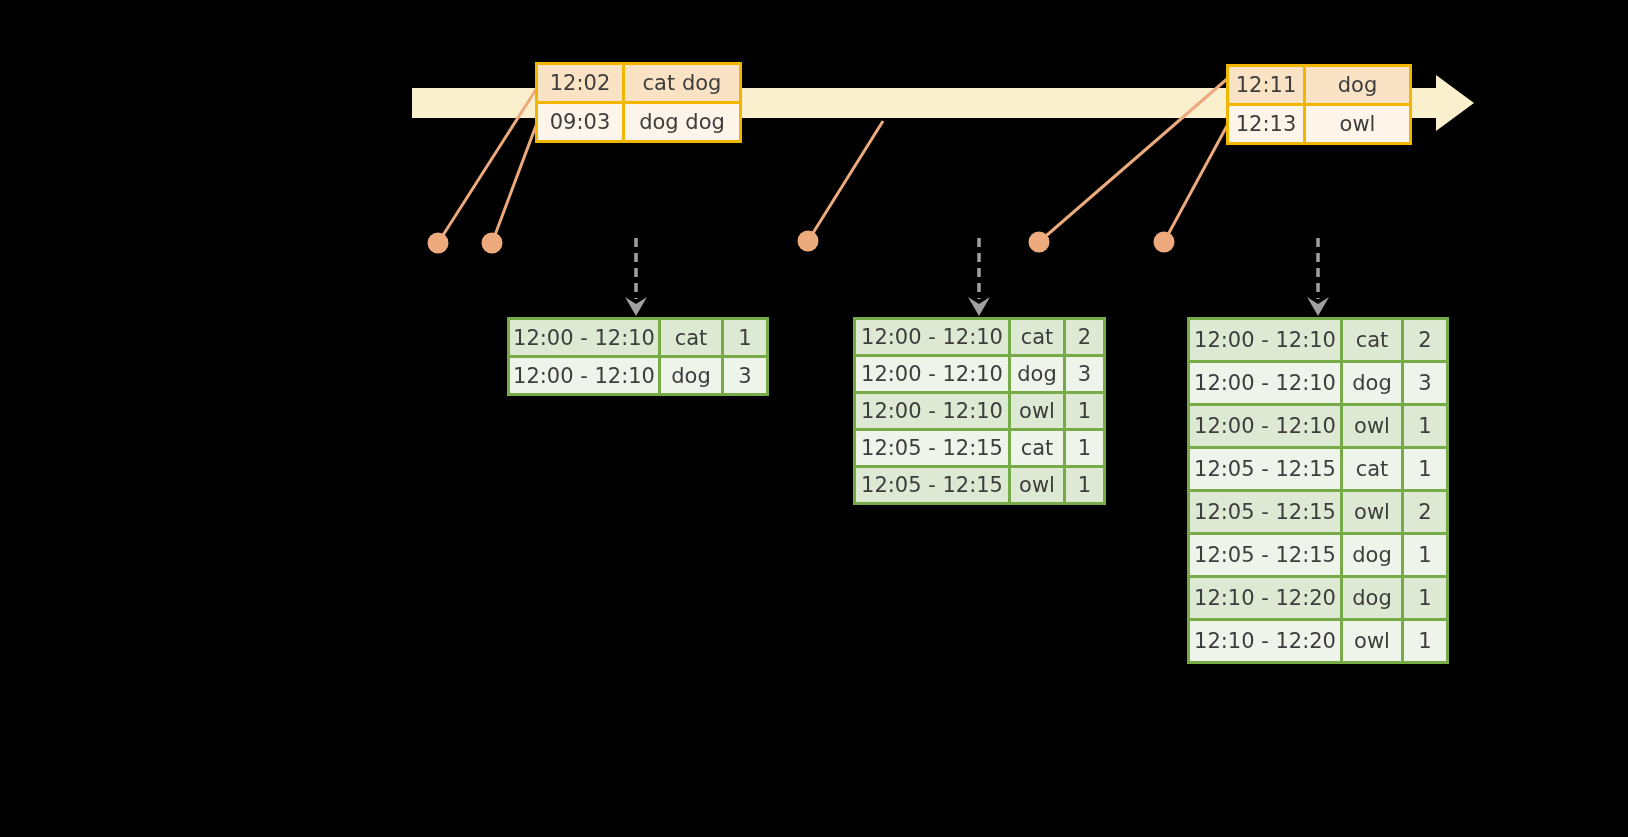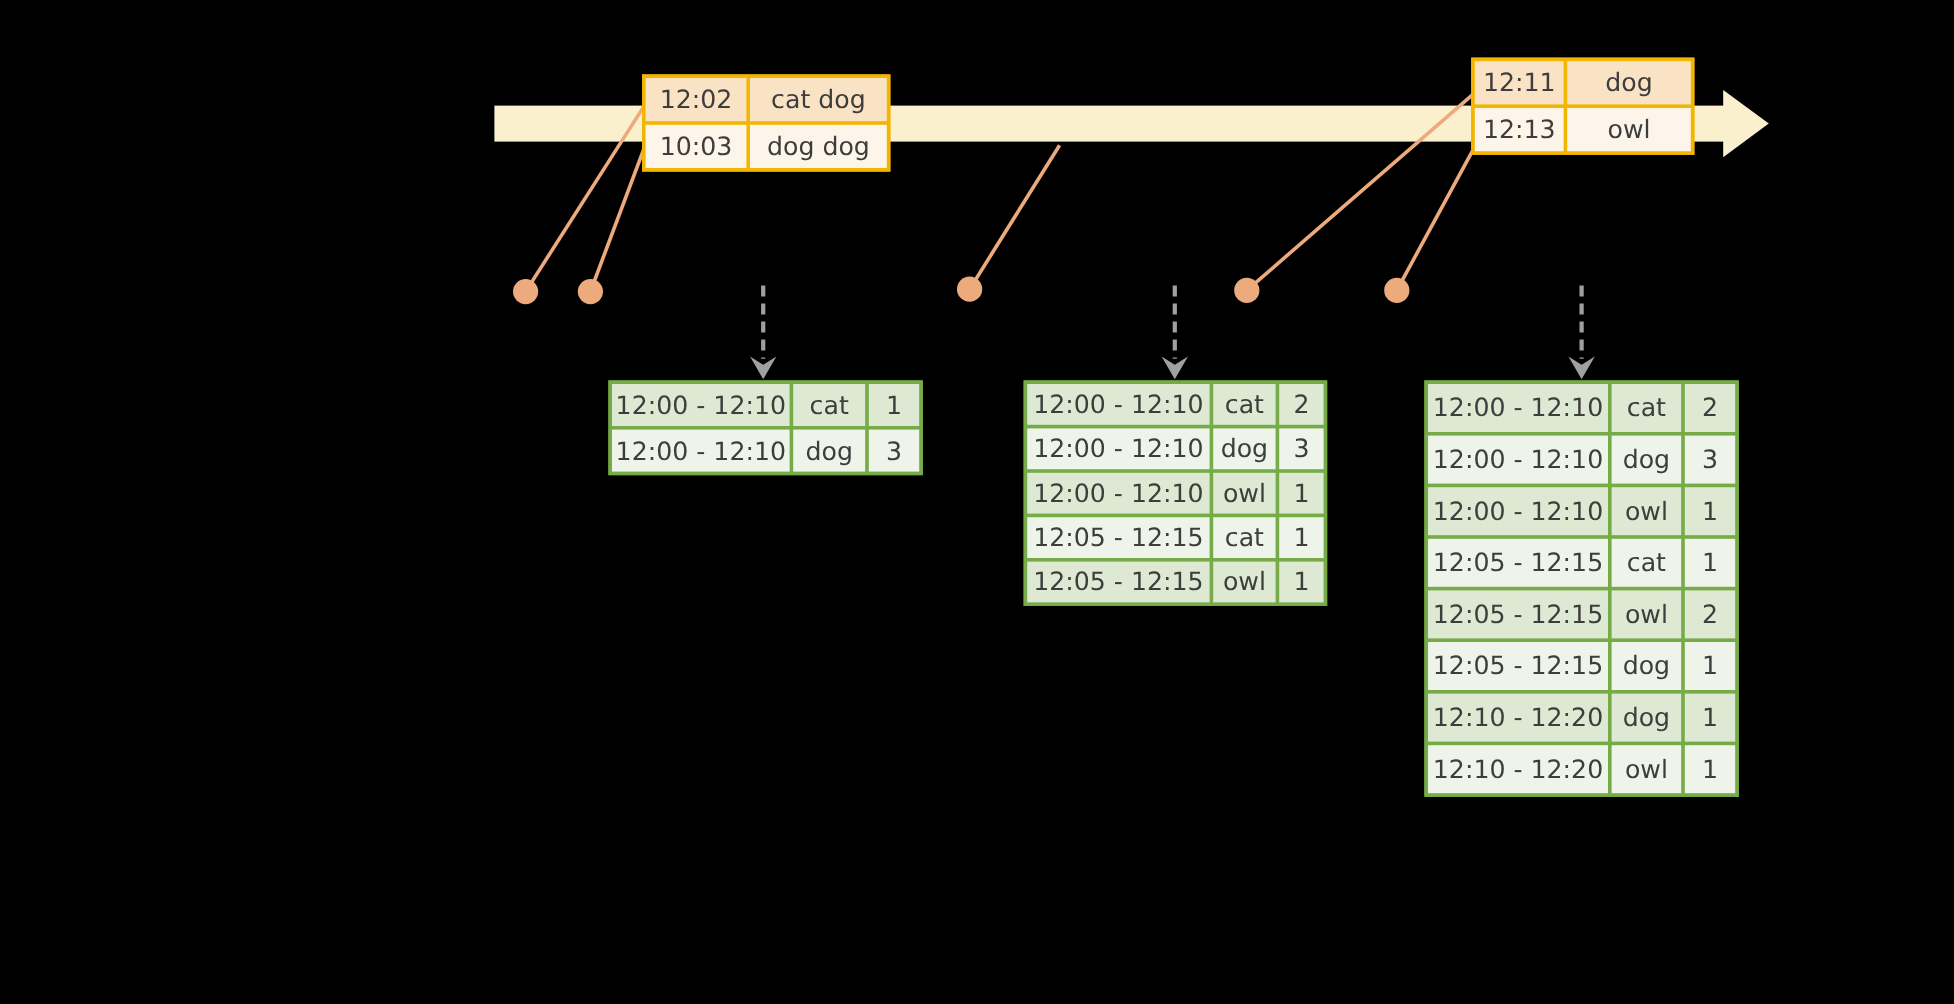--- a/index.html
+++ b/index.html
@@ -22,21 +22,21 @@
   }
   .etable .cell{background:var(--event-fill-cream);}
   .etable .erow{display:contents;}
   
   .etable-a .erow:nth-of-type(1) .cell{background:var(--event-fill-peach);}
   .etable-c .erow:nth-of-type(1) .cell{background:var(--event-fill-peach);}
   .etable-b .erow:nth-of-type(1) .cell.time{background:var(--event-fill-peach);}
 
   .etable-a{left:519px;top:62px;grid-template-columns:84px 114px;grid-auto-rows:36px;}
   .etable-b{left:865px;top:82px;grid-template-columns:86px 114px;grid-auto-rows:36px;}
-  .etable-c{left:1210px;top:48px;grid-template-columns:74px 103px;grid-auto-rows:36px;}
+  .etable-c{left:1210px;top:64px;grid-template-columns:74px 103px;grid-auto-rows:36px;}
 
   
   .rtable{
     border:3px solid var(--result-border);background:var(--result-border);gap:3px;
   }
   .rtable .rrow{display:contents;}
   .rtable .rrow:nth-of-type(odd) .cell{background:var(--result-fill-dark);}
   .rtable .rrow:nth-of-type(even) .cell{background:var(--result-fill-light);}
 
   .rtable-1{left:491px;top:317px;grid-template-columns:148px 60px:42px;grid-template-columns:148px 60px 42px;grid-auto-rows:35px;}
@@ -87,21 +87,21 @@
   </svg>
 
   <div class="gtable etable etable-a">
 
       <div class="erow">
         <div class="cell time">12:02</div>
         <div class="cell words">cat dog</div>
       </div>
 
       <div class="erow">
-        <div class="cell time">10:03</div>
+        <div class="cell time">09:03</div>
         <div class="cell words">dog dog</div>
       </div>
     </div>
 
 
   <div class="gtable etable etable-c">
 
       <div class="erow">
         <div class="cell time">12:11</div>
         <div class="cell words">dog</div>

